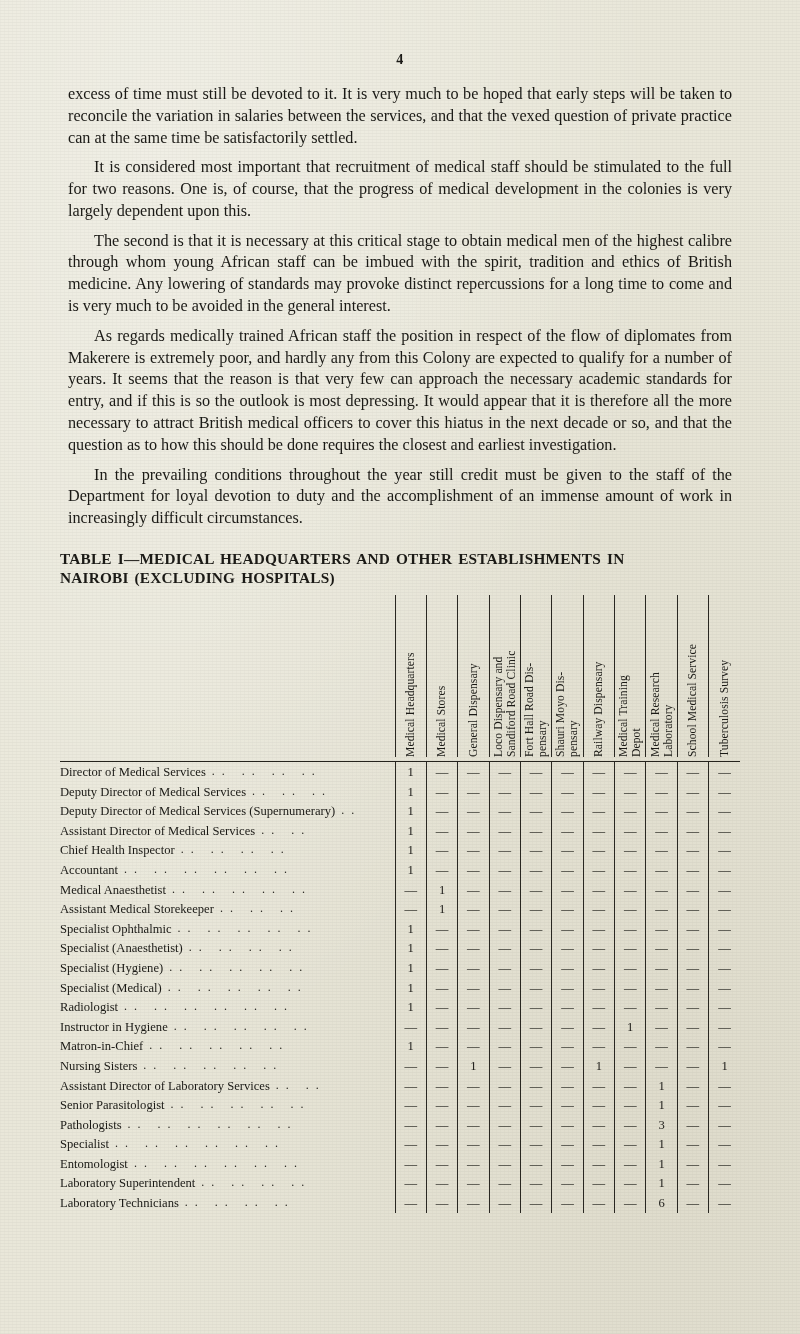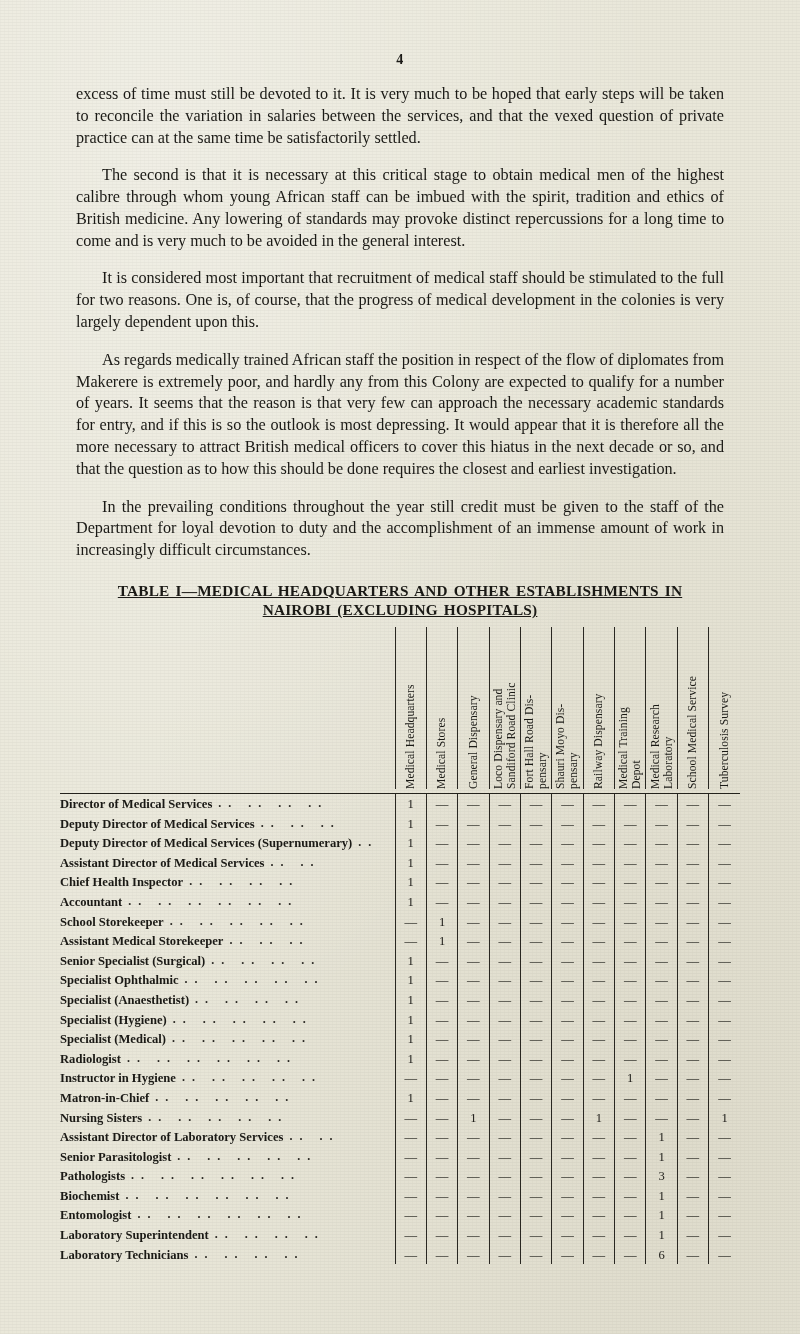--- a/index.html
+++ b/index.html
@@ -21,38 +21,37 @@
       #e9e7d9;
   }
   .folio {
     text-align:center;
     font-size:14px;
     font-weight:bold;
     letter-spacing:.5px;
     margin:0 0 16px 0;
   }
   p.body {
-    margin:16px;
+    margin:8px;
     font-size:16.2px;
     line-height:1.345;
     text-align:justify;
     text-justify:inter-word;
     hyphens:none;
   }
   p.body.indent { text-indent:26px; }
 
   .tbl-title {
-    text-align:center;
+    text-align:left;
     font-weight:bold;
     font-size:15.3px;
     line-height:1.28;
     letter-spacing:.2px;
     margin:19px 0 0 0;
     word-spacing:2px;
-    text-decoration:underline;
   }
   .tbl-title .l2 { display:block; }
 
   table.data {
     margin-top:7px;
     border-collapse:collapse;
     width:100%;
     font-size:11.2px;
     table-layout:fixed;
   }
@@ -84,21 +83,20 @@
 
   tr.drow td { height:18.6px; line-height:18.6px; font-size:12.6px; }
   tr.drow td.numcol { text-align:center; font-family:"Liberation Serif", serif; }
 
   td.rl {
     font-size:13.4px;
     white-space:nowrap;
     padding-right:4px;
     letter-spacing:0;
     position:relative;
-    font-weight:bold;
   }
   .rl .nm { }
   .rl .dots {
     display:inline-block;
     color:#2b2924;
     letter-spacing:7px;
     font-size:12px;
     padding-left:6px;
     vertical-align:1px;
   }
@@ -114,22 +112,22 @@
   }
 </style>
 </head>
 <body>
 
 <div class="page">
 
   <div class="folio">4</div>
 
   <p class="body">excess of time must still be devoted to it. It is very much to be hoped that early steps will be taken to reconcile the variation in salaries between the services, and that the vexed question of private practice can at the same time be satisfactorily settled.</p>
+  <p class="body indent">It is considered most important that recruitment of medical staff should be stimulated to the full for two reasons. One is, of course, that the progress of medical development in the colonies is very largely dependent upon this.</p>
   <p class="body indent">The second is that it is necessary at this critical stage to obtain medical men of the highest calibre through whom young African staff can be imbued with the spirit, tradition and ethics of British medicine. Any lowering of standards may provoke distinct repercussions for a long time to come and is very much to be avoided in the general interest.</p>
-  <p class="body indent">It is considered most important that recruitment of medical staff should be stimulated to the full for two reasons. One is, of course, that the progress of medical development in the colonies is very largely dependent upon this.</p>
   <p class="body indent">As regards medically trained African staff the position in respect of the flow of diplomates from Makerere is extremely poor, and hardly any from this Colony are expected to qualify for a number of years. It seems that the reason is that very few can approach the necessary academic standards for entry, and if this is so the outlook is most depressing. It would appear that it is therefore all the more necessary to attract British medical officers to cover this hiatus in the next decade or so, and that the question as to how this should be done requires the closest and earliest investigation.</p>
   <p class="body indent">In the prevailing conditions throughout the year still credit must be given to the staff of the Department for loyal devotion to duty and the accomplishment of an immense amount of work in increasingly difficult circumstances.</p>
 
   <div class="tbl-title">
     <span>TABLE I—MEDICAL HEADQUARTERS AND OTHER ESTABLISHMENTS IN</span>
     <span class="l2">NAIROBI (EXCLUDING HOSPITALS)</span>
   </div>
 
   <table class="data">
     <colgroup id="cg">
@@ -271,21 +269,21 @@
           <td class="numcol colsep dash">—</td>
           <td class="numcol colsep dash">—</td>
           <td class="numcol colsep dash">—</td>
           <td class="numcol colsep dash">—</td>
           <td class="numcol colsep dash">—</td>
           <td class="numcol colsep dash">—</td>
           <td class="numcol colsep dash">—</td>
           <td class="numcol colsep dash">—</td>
         </tr>
         <tr class="drow">
-          <td class="rl"><span class="nm">School Storekeeper</span><span class="dots">.. .. .. .. ..</span></td>
+          <td class="rl"><span class="nm">Medical Anaesthetist</span><span class="dots">.. .. .. .. ..</span></td>
           <td class="numcol colsep dash">—</td>
           <td class="numcol colsep">1</td>
           <td class="numcol colsep dash">—</td>
           <td class="numcol colsep dash">—</td>
           <td class="numcol colsep dash">—</td>
           <td class="numcol colsep dash">—</td>
           <td class="numcol colsep dash">—</td>
           <td class="numcol colsep dash">—</td>
           <td class="numcol colsep dash">—</td>
           <td class="numcol colsep dash">—</td>
@@ -299,34 +297,20 @@
           <td class="numcol colsep dash">—</td>
           <td class="numcol colsep dash">—</td>
           <td class="numcol colsep dash">—</td>
           <td class="numcol colsep dash">—</td>
           <td class="numcol colsep dash">—</td>
           <td class="numcol colsep dash">—</td>
           <td class="numcol colsep dash">—</td>
           <td class="numcol colsep dash">—</td>
         </tr>
         <tr class="drow">
-          <td class="rl"><span class="nm">Senior Specialist (Surgical)</span><span class="dots">.. .. .. ..</span></td>
-          <td class="numcol colsep">1</td>
-          <td class="numcol colsep dash">—</td>
-          <td class="numcol colsep dash">—</td>
-          <td class="numcol colsep dash">—</td>
-          <td class="numcol colsep dash">—</td>
-          <td class="numcol colsep dash">—</td>
-          <td class="numcol colsep dash">—</td>
-          <td class="numcol colsep dash">—</td>
-          <td class="numcol colsep dash">—</td>
-          <td class="numcol colsep dash">—</td>
-          <td class="numcol colsep dash">—</td>
-        </tr>
-        <tr class="drow">
           <td class="rl"><span class="nm">Specialist Ophthalmic</span><span class="dots">.. .. .. .. ..</span></td>
           <td class="numcol colsep">1</td>
           <td class="numcol colsep dash">—</td>
           <td class="numcol colsep dash">—</td>
           <td class="numcol colsep dash">—</td>
           <td class="numcol colsep dash">—</td>
           <td class="numcol colsep dash">—</td>
           <td class="numcol colsep dash">—</td>
           <td class="numcol colsep dash">—</td>
           <td class="numcol colsep dash">—</td>
@@ -467,21 +451,21 @@
           <td class="numcol colsep dash">—</td>
           <td class="numcol colsep dash">—</td>
           <td class="numcol colsep dash">—</td>
           <td class="numcol colsep dash">—</td>
           <td class="numcol colsep dash">—</td>
           <td class="numcol colsep">3</td>
           <td class="numcol colsep dash">—</td>
           <td class="numcol colsep dash">—</td>
         </tr>
         <tr class="drow">
-          <td class="rl"><span class="nm">Biochemist</span><span class="dots">.. .. .. .. .. ..</span></td>
+          <td class="rl"><span class="nm">Specialist</span><span class="dots">.. .. .. .. .. ..</span></td>
           <td class="numcol colsep dash">—</td>
           <td class="numcol colsep dash">—</td>
           <td class="numcol colsep dash">—</td>
           <td class="numcol colsep dash">—</td>
           <td class="numcol colsep dash">—</td>
           <td class="numcol colsep dash">—</td>
           <td class="numcol colsep dash">—</td>
           <td class="numcol colsep dash">—</td>
           <td class="numcol colsep">1</td>
           <td class="numcol colsep dash">—</td>

